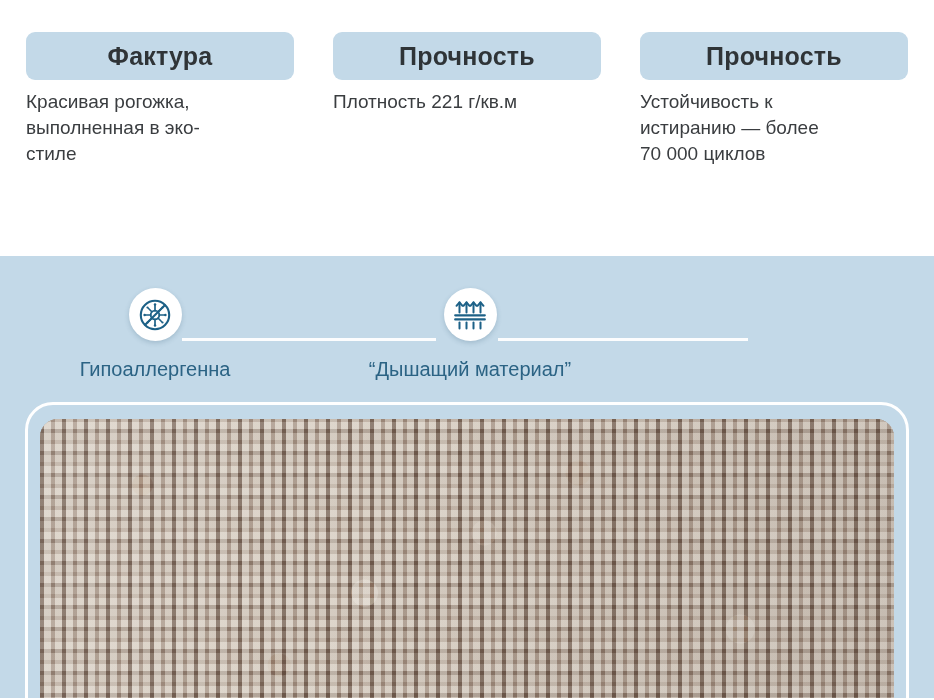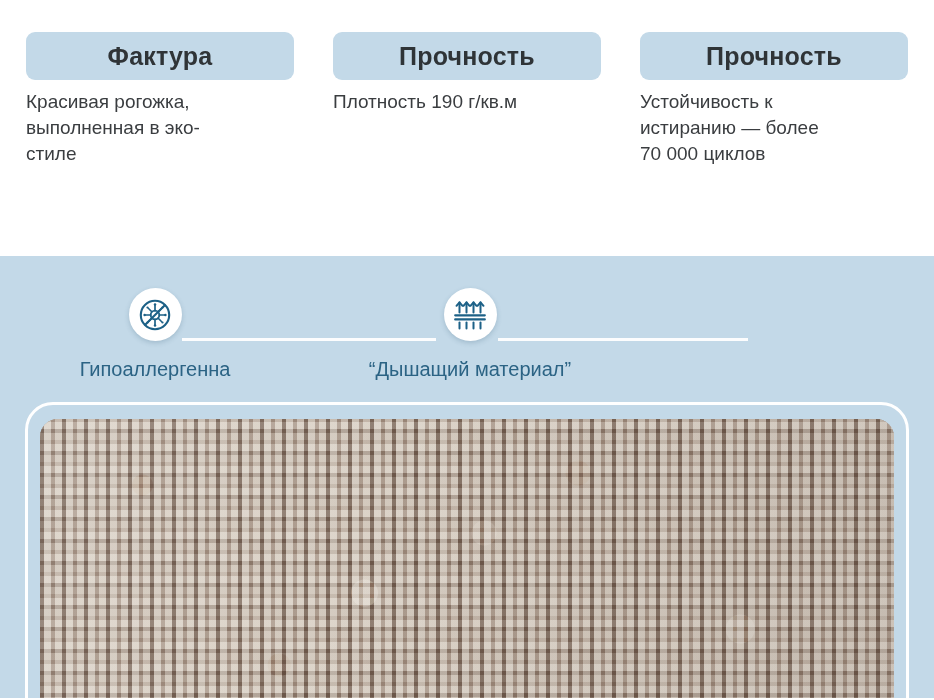--- a/index.html
+++ b/index.html
@@ -194,21 +194,21 @@
       </div>
       <div class="spec-body">Красивая рогожка,
 выполненная в эко-
 стиле</div>
     </div>
 
     <div class="spec-card">
       <div class="spec-pill">
         <span class="spec-pill-label">Прочность</span>
       </div>
-      <div class="spec-body">Плотность 190 г/кв.м</div>
+      <div class="spec-body">Плотность 221 г/кв.м</div>
     </div>
 
     <div class="spec-card">
       <div class="spec-pill">
         <span class="spec-pill-label">Прочность</span>
       </div>
       <div class="spec-body">Устойчивость к
 истиранию — более
 70 000 циклов</div>
     </div>

